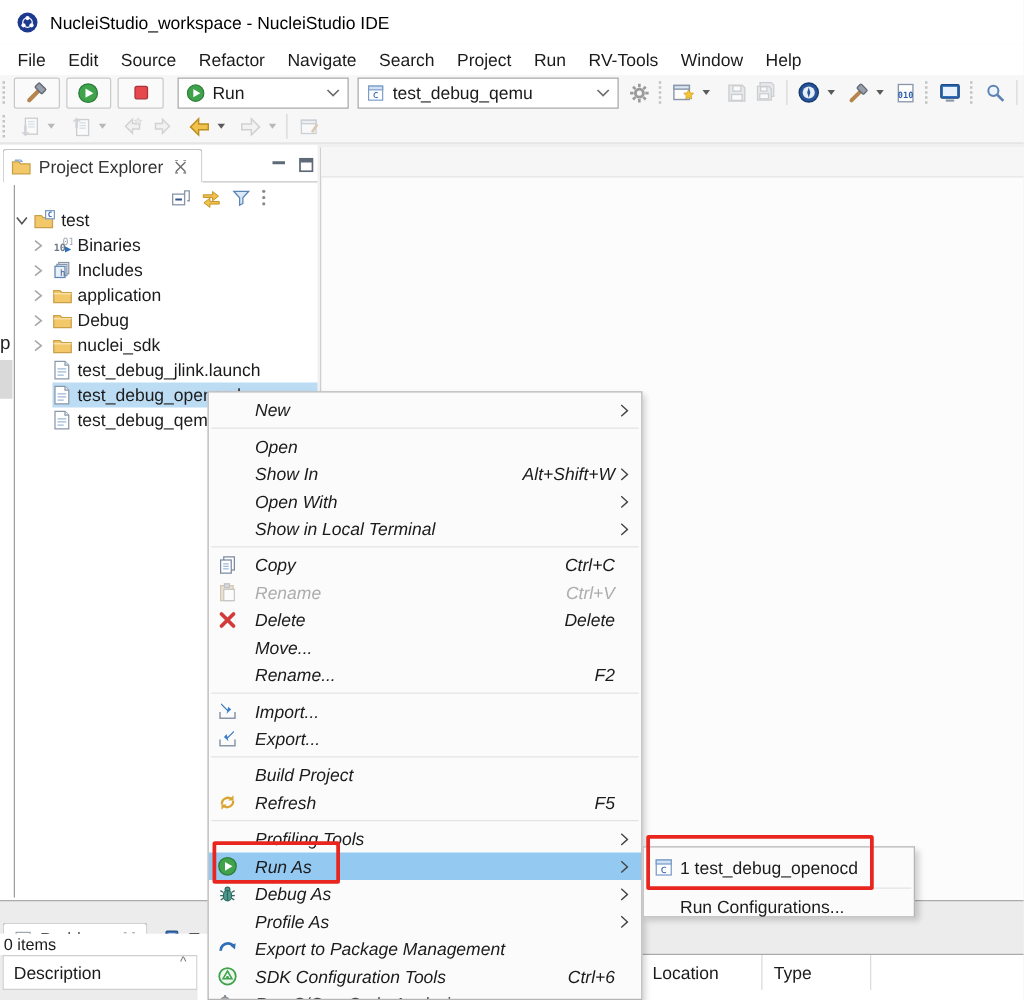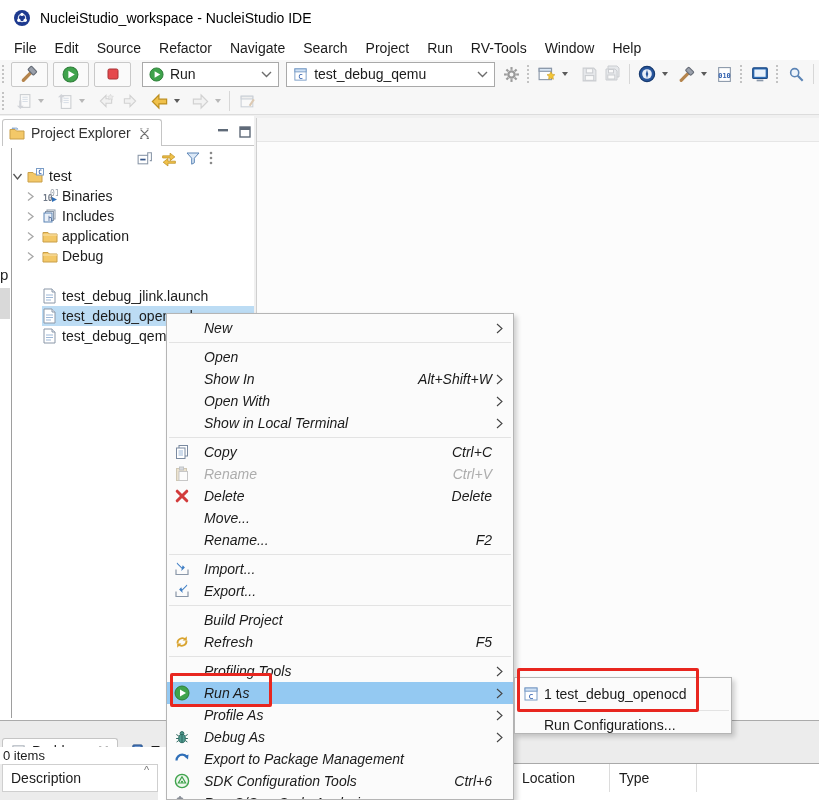--- a/index.html
+++ b/index.html
@@ -430,20 +430,34 @@
         </svg>
       </span>
       <span class="tr-icon" style="left: 42px;">
         <svg width="16" height="16" viewBox="0 0 16 16">
           <path d="M1 4.5h5l1.5 1.5H15v8H1z" fill="#f3c868" stroke="#c99f49"></path>
           <path d="M1 7h14" stroke="#f9e0a6" stroke-width="1.2"></path>
         </svg>
       </span>
       <span class="tr-label" style="left: 62px;">Debug</span>
     </div>
+    <div class="tree-row" style="top: 100px;">
+      <span class="tr-chev" style="left: 26px;">
+        <svg width="9" height="11" viewBox="0 0 9 11">
+          <path d="M2 1.5l5 4-5 4" fill="none" stroke="#a8a8a8" stroke-width="1.3"></path>
+        </svg>
+      </span>
+      <span class="tr-icon" style="left: 42px;">
+        <svg width="16" height="16" viewBox="0 0 16 16">
+          <path d="M1 4.5h5l1.5 1.5H15v8H1z" fill="#f3c868" stroke="#c99f49"></path>
+          <path d="M1 7h14" stroke="#f9e0a6" stroke-width="1.2"></path>
+        </svg>
+      </span>
+      <span class="tr-label" style="left: 62px;">nuclei_sdk</span>
+    </div>
     <div class="tree-row" style="top: 120px;">
       <span class="tr-icon" style="left: 42px;">
         <svg width="14" height="16" viewBox="0 0 14 16">
           <path d="M2 1h8l3 3v11H2z" fill="#fff" stroke="#8a97a8"></path>
           <path d="M10 1v3h3" fill="#e8eef6" stroke="#8a97a8"></path>
           <g stroke="#9db8d8">
             <line x1="4" y1="7" x2="11" y2="7"></line>
             <line x1="4" y1="9.5" x2="11" y2="9.5"></line>
             <line x1="4" y1="12" x2="9" y2="12"></line>
           </g>
@@ -678,29 +692,20 @@
       </span>
       <span class="mi-label">Run As</span>
       <span class="mi-short"></span>
       <span class="mi-arrow">
         <svg width="7" height="11" viewBox="0 0 7 11">
           <path d="M1 1l5 4.5L1 10" fill="none" stroke="#444" stroke-width="1.1"></path>
         </svg>
       </span>
     </div>
     <div class="menu-item">
-      <span class="mi-label">Profile As</span>
-      <span class="mi-short"></span>
-      <span class="mi-arrow">
-        <svg width="7" height="11" viewBox="0 0 7 11">
-          <path d="M1 1l5 4.5L1 10" fill="none" stroke="#444" stroke-width="1.1"></path>
-        </svg>
-      </span>
-    </div>
-    <div class="menu-item">
       <span class="mi-icon">
         <svg width="16" height="16" viewBox="0 0 16 16">
           <g stroke="#2f6b62" stroke-width="1">
             <line x1="4.8" y1="7" x2="2.3" y2="5.5"></line>
             <line x1="4.8" y1="9.5" x2="2.1" y2="9.5"></line>
             <line x1="4.8" y1="11.5" x2="2.6" y2="13"></line>
             <line x1="11.2" y1="7" x2="13.7" y2="5.5"></line>
             <line x1="11.2" y1="9.5" x2="13.9" y2="9.5"></line>
             <line x1="11.2" y1="11.5" x2="13.4" y2="13"></line>
           </g>
@@ -711,20 +716,29 @@
       </span>
       <span class="mi-label">Debug As</span>
       <span class="mi-short"></span>
       <span class="mi-arrow">
         <svg width="7" height="11" viewBox="0 0 7 11">
           <path d="M1 1l5 4.5L1 10" fill="none" stroke="#444" stroke-width="1.1"></path>
         </svg>
       </span>
     </div>
     <div class="menu-item">
+      <span class="mi-label">Profile As</span>
+      <span class="mi-short"></span>
+      <span class="mi-arrow">
+        <svg width="7" height="11" viewBox="0 0 7 11">
+          <path d="M1 1l5 4.5L1 10" fill="none" stroke="#444" stroke-width="1.1"></path>
+        </svg>
+      </span>
+    </div>
+    <div class="menu-item">
       <span class="mi-icon">
         <svg width="16" height="16" viewBox="0 0 16 16">
           <path d="M2.5 9.5c0-3.2 2.6-5.8 5.8-5.8 2 0 3.7 1 4.8 2.4" fill="none" stroke="#2f6fb8" stroke-width="2.2"></path>
           <path d="M14.5 3.5l-.5 5-3.8-3.2z" fill="#2f6fb8"></path>
         </svg>
       </span>
       <span class="mi-label">Export to Package Management</span>
       <span class="mi-short"></span>
       <span class="mi-arrow"></span>
     </div>

